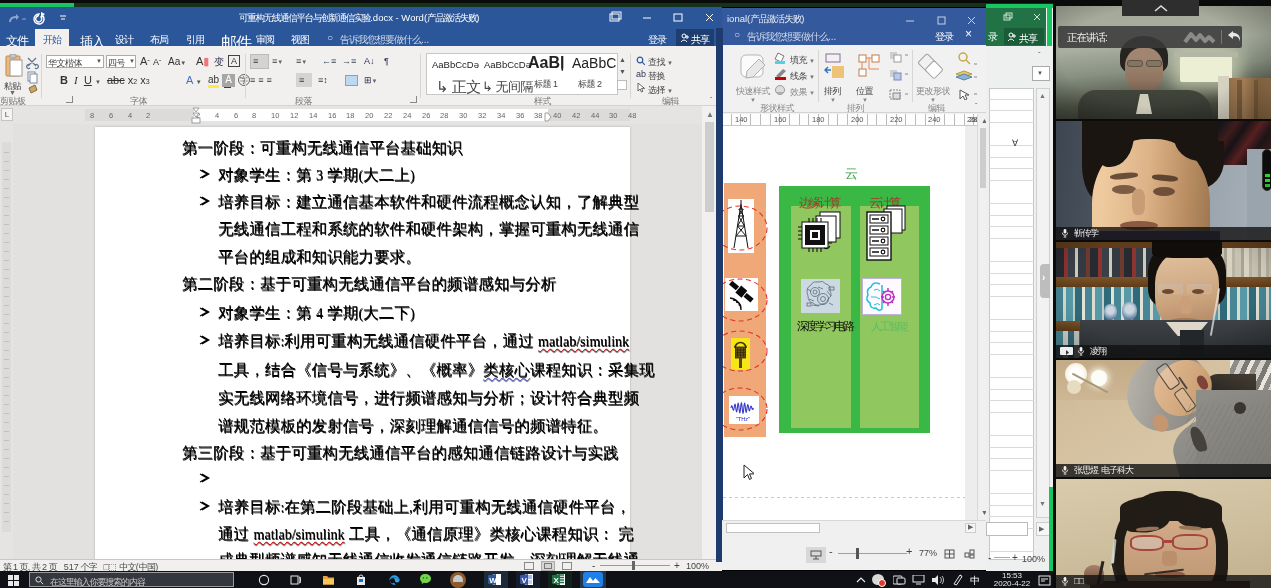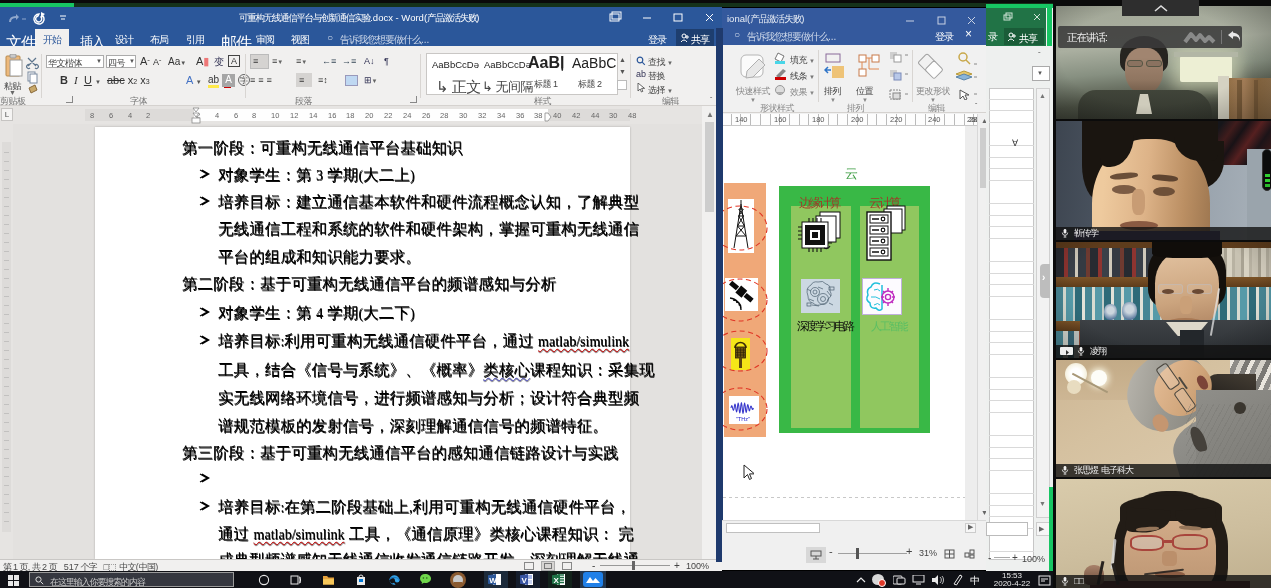--- a/index.html
+++ b/index.html
@@ -38,21 +38,21 @@
   <svg class="a" style="left:607px;top:4px" width="110" height="13" viewBox="0 0 110 13">
     <rect x="3" y="3" width="9" height="7" fill="none" stroke="#fff" stroke-width="1"></rect>
       <rect x="5" y="1" width="9" height="7" fill="none" stroke="#fff" stroke-width="1"></rect>
     <path d="M36 7 l8 0" stroke="#fff" stroke-width="1"></path>
     <rect x="67" y="3" width="8" height="7" fill="none" stroke="#fff" stroke-width="1"></rect>
     <path d="M99 3 l7 7 M106 3 l-7 7" stroke="#fff" stroke-width="1"></path>
   </svg>
 
   <div class="a" style="left:0;top:21px;width:722px;height:18px;background:#2b579a"></div>
   <div class="a" style="left:35px;top:22px;width:34px;height:17px;background:#f1f0ef"></div>
-  <div class="a wt cjk" style="left:6px;top:26px;font-size:16px;letter-spacing:-1px">文件</div>
+  <div class="a wt cjk" style="left:6px;top:26px;font-size:12px;letter-spacing:-1px">文件</div>
   <div class="a cjk" style="left:43px;top:26px;font-size:10px;color:#2b579a;letter-spacing:-1px">开始</div>
   <div class="a wt cjk" style="left:80px;top:26px;font-size:13px;letter-spacing:-1px">插入</div>
   <div class="a wt cjk" style="left:115px;top:26px;font-size:10px;letter-spacing:-1px">设计</div>
   <div class="a wt cjk" style="left:150px;top:26px;font-size:10px;letter-spacing:-1px">布局</div>
   <div class="a wt cjk" style="left:186px;top:26px;font-size:10px;letter-spacing:-1px">引用</div>
   <div class="a wt cjk" style="left:221px;top:26px;font-size:16px;letter-spacing:-1px">邮件</div>
   <div class="a wt cjk" style="left:256px;top:26px;font-size:10px;letter-spacing:-1px">审阅</div>
   <div class="a wt cjk" style="left:291px;top:26px;font-size:10px;letter-spacing:-1px">视图</div>
   <div class="a wt" style="left:327px;top:25px;font-size:10px;color:#cfd9ea">○</div>
   <div class="a cjk" style="left:340px;top:26px;font-size:10px;color:#cfd9ea;letter-spacing:-1px">告诉我您想要做什么<span style="letter-spacing:0">...</span></div>
@@ -473,21 +473,21 @@
   <div class="a" style="left:0;top:526px;width:268px;height:36px;background:#f0f0f0">
     <div class="a" style="left:84px;top:13px;width:20px;height:16px;background:#d8d8d8"></div>
     <svg class="a" style="left:88px;top:16px" width="12" height="10" viewBox="0 0 12 10">
         <rect x="1" y="1" width="10" height="5" fill="none" stroke="#555"></rect>
         <path d="M6 6 l0 3 M3 9 l6 0" stroke="#555"></path>
       </svg>
     <div class="a" style="left:107px;top:11px;font-size:11px;color:#444">-</div>
     <div class="a" style="left:116px;top:19px;width:69px;height:1px;background:#a0a0a0"></div>
     <div class="a" style="left:134px;top:14px;width:3px;height:11px;background:#555"></div>
     <div class="a" style="left:184px;top:11px;font-size:11px;color:#444">+</div>
-    <div class="a" style="left:197px;top:14px;font-size:9px;color:#444">31%</div>
+    <div class="a" style="left:197px;top:14px;font-size:9px;color:#444">77%</div>
     <svg class="a" style="left:222px;top:15px" width="11" height="10" viewBox="0 0 11 10">
         <rect x="1" y="1" width="9" height="8" fill="none" stroke="#555"></rect>
         <path d="M5.5 1 l0 8 M1 5 l9 0" stroke="#555"></path>
       </svg>
     <svg class="a" style="left:242px;top:15px" width="11" height="10" viewBox="0 0 11 10">
         <rect x="1" y="4" width="4" height="4" fill="none" stroke="#555"></rect>
         <rect x="6" y="1" width="4" height="4" fill="none" stroke="#555"></rect>
         <rect x="6" y="6" width="4" height="3" fill="none" stroke="#555"></rect>
       </svg>
   </div>

